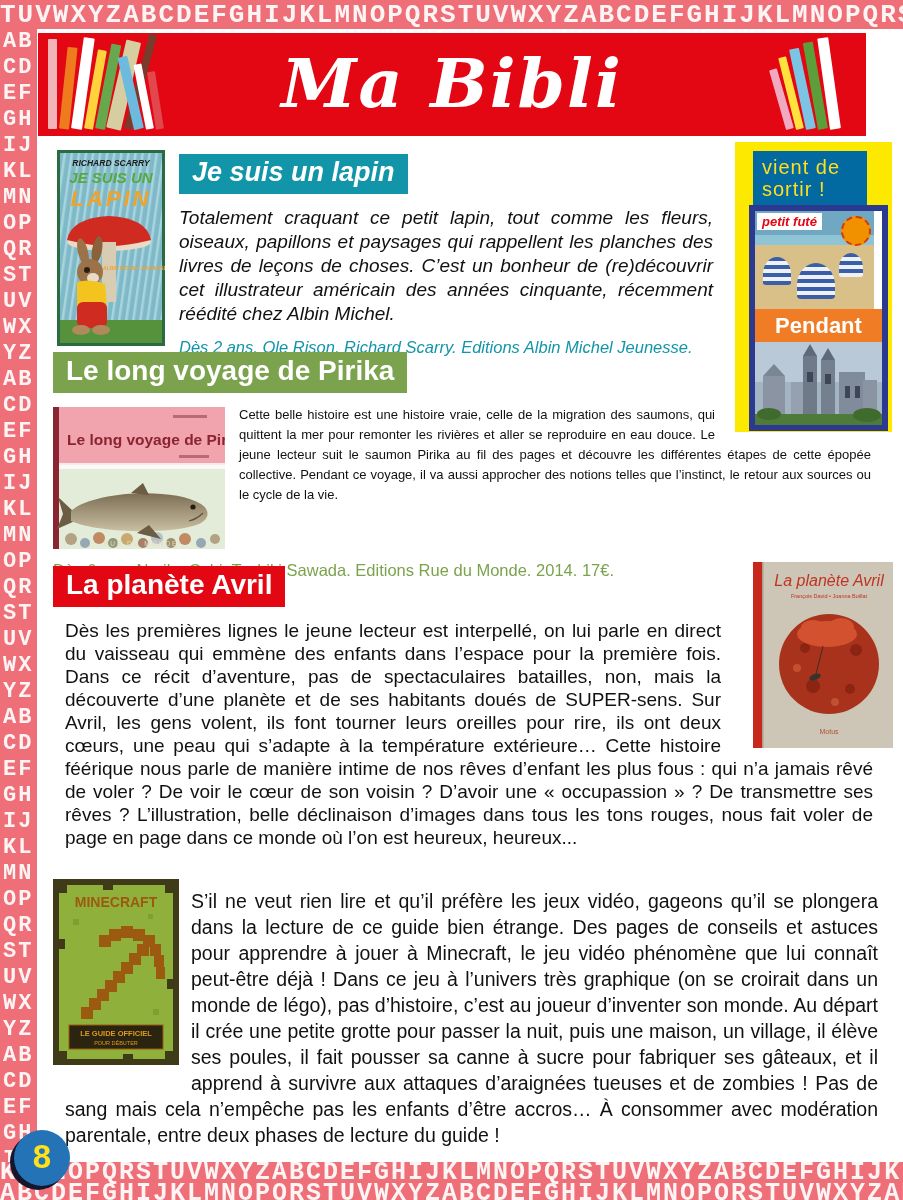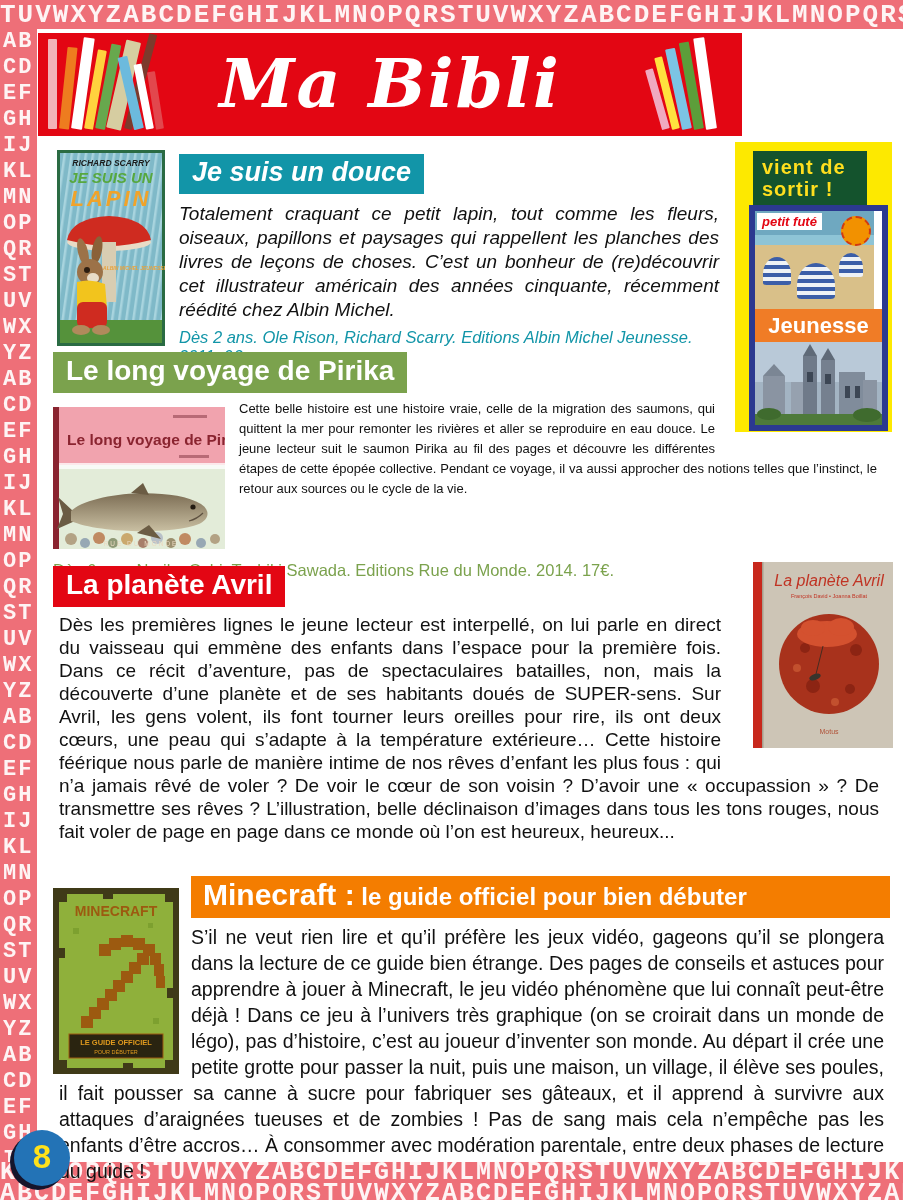--- a/index.html
+++ b/index.html
@@ -10,72 +10,72 @@
   
   .letters{
     position:absolute;background:#ee6f78;color:rgba(255,255,255,.92);
     font-family:"Liberation Mono", monospace;font-weight:bold;overflow:hidden;
   }
   #border-top{left:0;top:0;width:903px;height:29px;font-size:26px;line-height:30px;letter-spacing:2px;white-space:nowrap;}
   #border-left{left:0;top:29px;width:37px;height:1133px;font-size:22px;line-height:26px;letter-spacing:2px;word-break:break-all;padding-left:3px;box-sizing:border-box;}
   #border-bottom{left:0;top:1162px;width:903px;height:38px;font-size:25px;letter-spacing:2px;}
   #border-bottom div{white-space:nowrap;line-height:21px;}
   
-  #banner{position:absolute;left:38px;top:33px;width:704px;height:103px;background:#e30613;}
+  #banner{position:absolute;left:38px;top:33px;width:828px;height:103px;background:#e30613;}
   #banner h1{
     margin:0;text-align:center;line-height:100px;color:#fff;font-size:68px;
     font-family:"DejaVu Serif", serif;font-style:italic;font-weight:bold;letter-spacing:2px;
   }
   .spines{position:absolute;bottom:7px;height:100px;}
   .spines i{position:absolute;bottom:0;display:block;transform-origin:bottom center;border-radius:1px;}
   #spines-left{left:8px;width:140px;}
   #spines-right{right:10px;width:70px;}
   
   #promo{position:absolute;left:735px;top:142px;width:157px;height:290px;background:#fde900;}
   #promo-bubble{
-    position:absolute;left:18px;top:9px;width:96px;background:#14532d;color:#ffdf1e;
-    font-weight:bold;font-size:20px;line-height:22px;padding:5px 9px;letter-spacing:1px;
+    position:absolute;left:18px;top:9px;width:96px;background:#0369a1;color:#ffdf1e;
+    font-weight:normal;font-size:20px;line-height:22px;padding:5px 9px;letter-spacing:1px;
   }
   #promo-bubble::after{
     content:"";position:absolute;right:7px;bottom:-24px;width:0;height:0;
     border-top:24px solid #e30613;border-left:16px solid transparent;
   }
   #promo-cover{position:absolute;left:14px;top:63px;width:127px;height:214px;background:#fff;border:6px solid #2b3990;box-sizing:content-box;}
   .pf-beach{position:relative;width:119px;height:98px;background:linear-gradient(#6fa8c0 0 24px,#8ec4d6 24px 34px,#d9c089 34px);overflow:hidden;}
   .tent{position:absolute;background:repeating-linear-gradient(180deg,#3b5ea8 0 4px,#eef2f6 4px 8px);border-radius:50% 50% 12% 12% / 62% 62% 8% 8%;}
   .pf-logo{position:absolute;left:2px;top:2px;background:#fff;color:#e30613;font-weight:bold;font-style:italic;font-size:13px;padding:1px 5px;}
   .pf-badge{position:absolute;right:3px;top:5px;width:30px;height:30px;border-radius:50%;background:#f29100;border:2px dashed #d23a10;box-sizing:border-box;}
   .pf-band{width:127px;height:33px;background:#f07c26;color:#fff;font-weight:bold;font-size:22px;line-height:33px;text-align:center;}
   .pf-cath{position:relative;width:127px;height:83px;overflow:hidden;}
   
   .review{position:absolute;}
   .review .bar{display:inline-block;color:#fff;font-weight:bold;background:var(--accent);padding:3px 13px 6px;}
   .review .titlewrap{margin:0 0 6px 0;}
-  .review .body{margin:6px;text-align:justify;color:#111;}
+  .review .body{margin:12px;text-align:justify;color:#111;}
   .review .credit{margin:0;color:var(--accent);font-size:16.5px;}
   #r1{left:57px;top:150px;width:668px;font-style:italic;}
   #r1 .cover{float:left;margin:0 14px 4px 0;}
   #r1 .bar{font-size:27px;}
   #r1 .titlewrap{margin:4px 0 8px;}
   #r1 .body{font-size:19px;line-height:24px;}
   #r1 .credit{margin-top:6px;}
   #r2{left:53px;top:352px;width:830px;}
   #r2 .bar{font-size:28px;}
   #r2 .cover{float:left;margin:8px 14px 0 0;}
   #r2 .spacer{float:right;width:168px;height:46px;}
   #r2 .body{font-size:13px;line-height:20px;}
   #r2 .credit{clear:left;padding-top:8px;}
   #r3{left:53px;top:566px;width:832px;}
   #r3 .bar{font-size:28px;}
   #r3 .cover{position:absolute;left:700px;top:-4px;}
   #r3 .spacer{float:right;width:164px;height:142px;}
   #r3 .body{font-size:19px;line-height:23px;}
   #r3 .credit{margin-top:7px;}
   #r4{left:53px;top:876px;width:837px;}
-  #r4 .cover{float:left;margin:12px 12px 2px 0;}
+  #r4 .cover{float:left;margin:3px 12px 2px 0;}
   #r4 .titlewrap{overflow:hidden;margin:0 0 6px;}
   #r4 .bar{display:block;padding:2px 12px 6px;}
   #r4 .bar .t1{font-size:30px;}
   #r4 .bar .t2{font-size:24px;}
   #r4 .body{font-size:19.5px;line-height:26px;}
   #r4 .credit{clear:left;padding:8px 0 0 22px;}
   
   #pagenum{position:absolute;left:14px;top:1130px;width:56px;height:56px;z-index:5;}
   #pagenum::before{content:"";position:absolute;left:-4px;top:4px;width:56px;height:56px;border-radius:50%;background:#15152c;}
   #pagenum span{
@@ -120,21 +120,21 @@
 <div id="promo">
   <div id="promo-bubble">vient de sortir !</div>
   <div id="promo-cover">
     <div class="pf-beach">
       <div class="tent" style="left:8px;top:46px;width:28px;height:28px;"></div>
       <div class="tent" style="left:42px;top:52px;width:38px;height:36px;"></div>
       <div class="tent" style="left:84px;top:42px;width:24px;height:24px;"></div>
       <div class="pf-logo">petit futé</div>
       <div class="pf-badge"></div>
     </div>
-    <div class="pf-band">Jeunesse</div>
+    <div class="pf-band">Pendant</div>
     <div class="pf-cath">
       <svg width="127" height="83" viewBox="0 0 127 83">
         <rect width="127" height="83" fill="#b9c9d8"></rect>
         <rect x="0" y="40" width="127" height="43" fill="#a3b4c3"></rect>
         <rect x="8" y="34" width="22" height="42" fill="#8a94a2"></rect>
         <polygon points="8,34 19,22 30,34" fill="#7b8694"></polygon>
         <rect x="48" y="14" width="14" height="62" fill="#6f7a89"></rect>
         <polygon points="48,14 55,2 62,14" fill="#5f6a78"></polygon>
         <rect x="66" y="18" width="14" height="58" fill="#75808f"></rect>
         <polygon points="66,18 73,6 80,18" fill="#5f6a78"></polygon>
@@ -176,21 +176,21 @@
       <path d="M20 132 Q34 128 48 134 L50 158 L20 158 Z" fill="#f2c41d"></path>
       <rect x="20" y="152" width="30" height="26" rx="6" fill="#cf2b20"></rect>
       <ellipse cx="24" cy="180" rx="9" ry="5" fill="#b08a5c"></ellipse>
       <ellipse cx="44" cy="180" rx="9" ry="5" fill="#b08a5c"></ellipse>
       <text x="54" y="16" font-size="8.5" font-weight="bold" fill="#1c1c1c" text-anchor="middle">RICHARD SCARRY</text>
       <text x="54" y="33" font-size="15" font-weight="bold" fill="#57a83e" text-anchor="middle">JE SUIS UN</text>
       <text x="54" y="56" font-size="22" font-weight="bold" fill="#f0a32a" text-anchor="middle" letter-spacing="3">LAPIN</text>
       <text x="78" y="120" font-size="5" font-weight="bold" fill="#e8a33c" text-anchor="middle">ALBIN MICHEL JEUNESSE</text>
     </svg>
   </div>
-  <div class="titlewrap"><span class="bar">Je suis un douce</span></div>
+  <div class="titlewrap"><span class="bar">Je suis un lapin</span></div>
   <p class="body">Totalement craquant ce petit lapin, tout comme les fleurs, oiseaux, papillons et paysages qui rappellent les planches des livres de leçons de choses. C’est un bonheur de (re)découvrir cet illustrateur américain des années cinquante, récemment réédité chez Albin Michel.</p>
   <p class="credit">Dès 2 ans. Ole Rison, Richard Scarry. Editions Albin Michel Jeunesse. 2011. 9€.</p>
 </div>
 
 <div id="r2" class="review" style="--accent: #7ba24d;">
   <div class="titlewrap"><span class="bar">Le long voyage de Pirika</span></div>
   <div class="cover">
     <svg width="172" height="142" viewBox="0 0 172 142">
       <rect width="172" height="142" fill="#e3ecd9"></rect>
       <rect width="172" height="58" fill="#f1a3ae"></rect>
@@ -292,21 +292,18 @@
           <rect x="97" y="65" width="11" height="12"></rect>
         <rect x="101" y="76" width="10" height="12"></rect>
           <rect x="103" y="88" width="9" height="12"></rect>
       </g>
       <text x="63" y="28" font-size="14" font-weight="bold" font-family="DejaVu Sans Mono, monospace" fill="#9c5a10" text-anchor="middle">MINECRAFT</text>
       <rect x="16" y="146" width="94" height="24" fill="#2a2410" stroke="#9c5a10" stroke-width="1"></rect>
       <text x="63" y="157" font-size="7.5" font-weight="bold" font-family="DejaVu Sans Mono, monospace" fill="#e09a1e" text-anchor="middle">LE GUIDE OFFICIEL</text>
       <text x="63" y="166" font-size="5.5" font-family="DejaVu Sans Mono, monospace" fill="#e09a1e" text-anchor="middle">POUR DÉBUTER</text>
     </svg>
   </div>
-  <div class="titlewrap">
-    <span class="bar"><span class="t1">Minecraft :</span><span class="t2"> le guide officiel pour bien débuter</span></span>
-  </div>
   <p class="body">S’il ne veut rien lire et qu’il préfère les jeux vidéo, gageons qu’il se plongera dans la lecture de ce guide bien étrange. Des pages de conseils et astuces pour apprendre à jouer à Minecraft, le jeu vidéo phénomène que lui connaît peut-être déjà ! Dans ce jeu à l’univers très graphique (on se croirait dans un monde de légo), pas d’histoire, c’est au joueur d’inventer son monde. Au départ il crée une petite grotte pour passer la nuit, puis une maison, un village, il élève ses poules, il fait pousser sa canne à sucre pour fabriquer ses gâteaux, et il apprend à survivre aux attaques d’araignées tueuses et de zombies ! Pas de sang mais cela n’empêche pas les enfants d’être accros… À consommer avec modération parentale, entre deux phases de lecture du guide !</p>
 </div>
 
 <div id="pagenum">
   <span>8</span>
 </div>
 
 </body></html>

